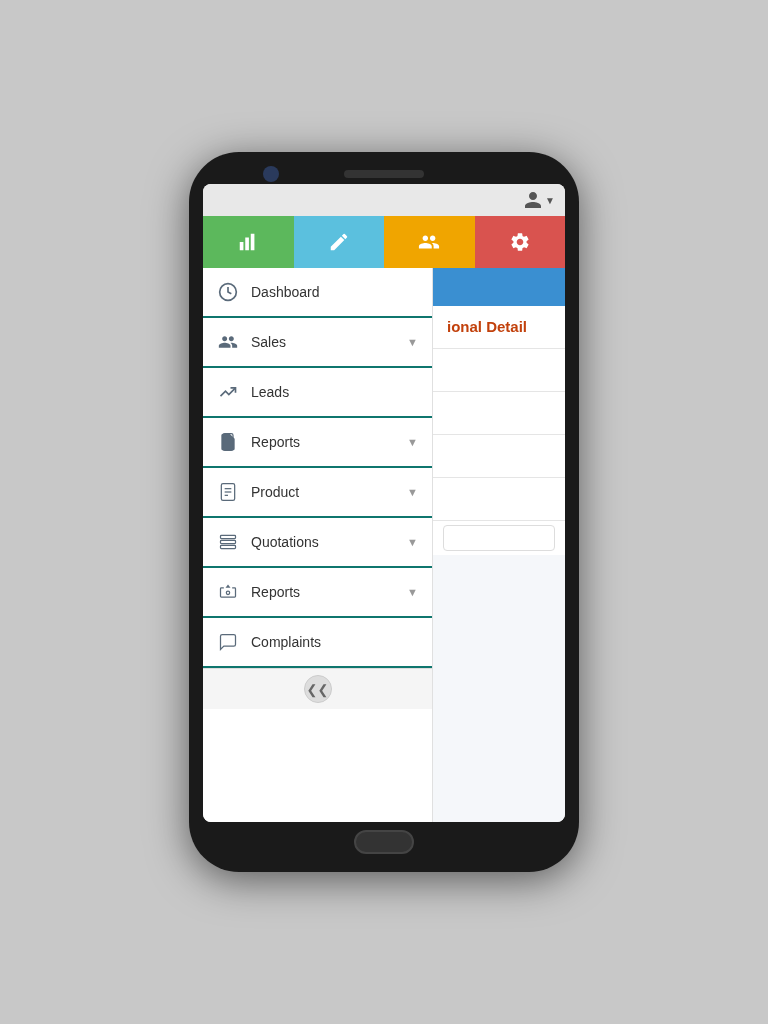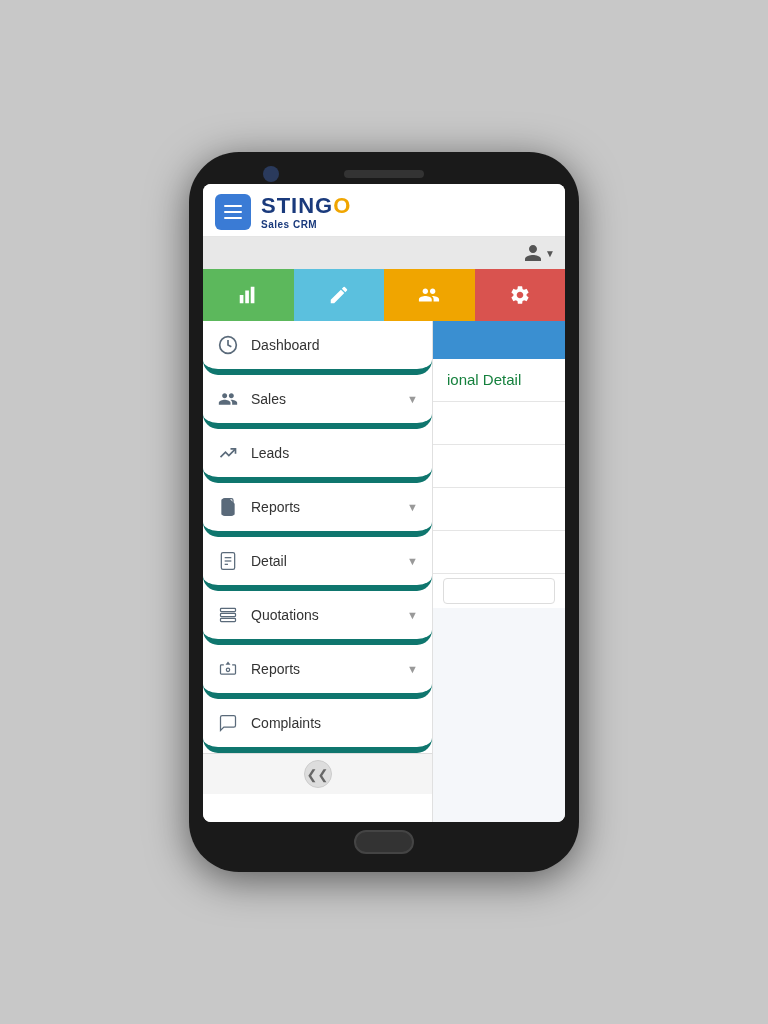--- a/index.html
+++ b/index.html
@@ -202,25 +202,24 @@
       background: #fff;
       border-right: 1px solid #e0e0e0;
       flex-shrink: 0;
       overflow-y: auto;
     }
 
     .nav-item {
       display: flex;
       align-items: center;
       padding: 13px 14px;
-      border-bottom: 6px solid #0f766e;
+      border-bottom: 2px solid #0f766e;
       cursor: pointer;
       gap: 12px;
       position: relative;
-      border-radius: 15px;
     }
 
     .nav-item-icon {
       width: 22px;
       height: 22px;
       flex-shrink: 0;
       display: flex;
       align-items: center;
       justify-content: center;
       color: #5a6a7a;
@@ -256,24 +255,24 @@
       height: 38px;
     }
 
     .main-section-link {
       padding: 12px 14px;
       border-bottom: 1px solid #e5e5e5;
       background: #fff;
     }
 
     .main-section-link a {
-      color: #15803d;
+      color: #c2410c;
       font-size: 15px;
       text-decoration: none;
-      font-weight: 400;
+      font-weight: 700;
     }
 
     
     .back-btn-row {
       display: flex;
       justify-content: center;
       padding: 6px;
       background: #f5f5f5;
       border-top: 1px solid #ddd;
     }
@@ -312,33 +311,20 @@
 
 <div class="phone-outer">
 
   <div class="phone-top-bar">
     <div class="phone-camera"></div>
     <div class="phone-speaker"></div>
   </div>
 
   <div class="phone-screen">
 
-    <div class="screen-header">
-      <button class="hamburger-btn">
-        <span></span>
-        <span></span>
-        <span></span>
-      </button>
-      <div class="logo-area">
-        <div class="logo-text">
-          <span class="logo-sting">STING</span><span class="logo-o">O</span>
-        </div>
-        <div class="logo-subtitle">Sales CRM</div>
-      </div>
-    </div>
 
     <div class="toolbar-bar">
       <button class="user-btn">
         <svg class="user-icon-svg" viewBox="0 0 24 24" fill="#555">
           <path d="M12 12c2.7 0 4.8-2.1 4.8-4.8S14.7 2.4 12 2.4 7.2 4.5 7.2 7.2 9.3 12 12 12zm0 2.4c-3.2 0-9.6 1.6-9.6 4.8v2.4h19.2v-2.4c0-3.2-6.4-4.8-9.6-4.8z"></path>
         </svg>
         <span class="chevron-down">▼</span>
       </button>
     </div>
 
@@ -416,21 +402,21 @@
 
         <div class="nav-item">
           <span class="nav-item-icon">
             <svg viewBox="0 0 24 24">
                 <rect x="4" y="2" width="16" height="20" rx="2" fill="none" stroke="#5a6a7a" stroke-width="1.5"></rect>
                 <line x1="8" y1="8" x2="16" y2="8" stroke="#5a6a7a" stroke-width="1.5"></line>
                 <line x1="8" y1="12" x2="16" y2="12" stroke="#5a6a7a" stroke-width="1.5"></line>
                 <line x1="8" y1="16" x2="12" y2="16" stroke="#5a6a7a" stroke-width="1.5"></line>
               </svg>
           </span>
-          <span class="nav-item-label">Detail</span>
+          <span class="nav-item-label">Product</span>
           <span class="nav-item-chevron">▼</span>
         </div>
 
         <div class="nav-item">
           <span class="nav-item-icon">
             <svg viewBox="0 0 24 24">
                 <rect x="3" y="4" width="18" height="4" rx="1" fill="none" stroke="#5a6a7a" stroke-width="1.5"></rect>
                 <rect x="3" y="10" width="18" height="4" rx="1" fill="none" stroke="#5a6a7a" stroke-width="1.5"></rect>
                 <rect x="3" y="16" width="18" height="4" rx="1" fill="none" stroke="#5a6a7a" stroke-width="1.5"></rect>
               </svg>

